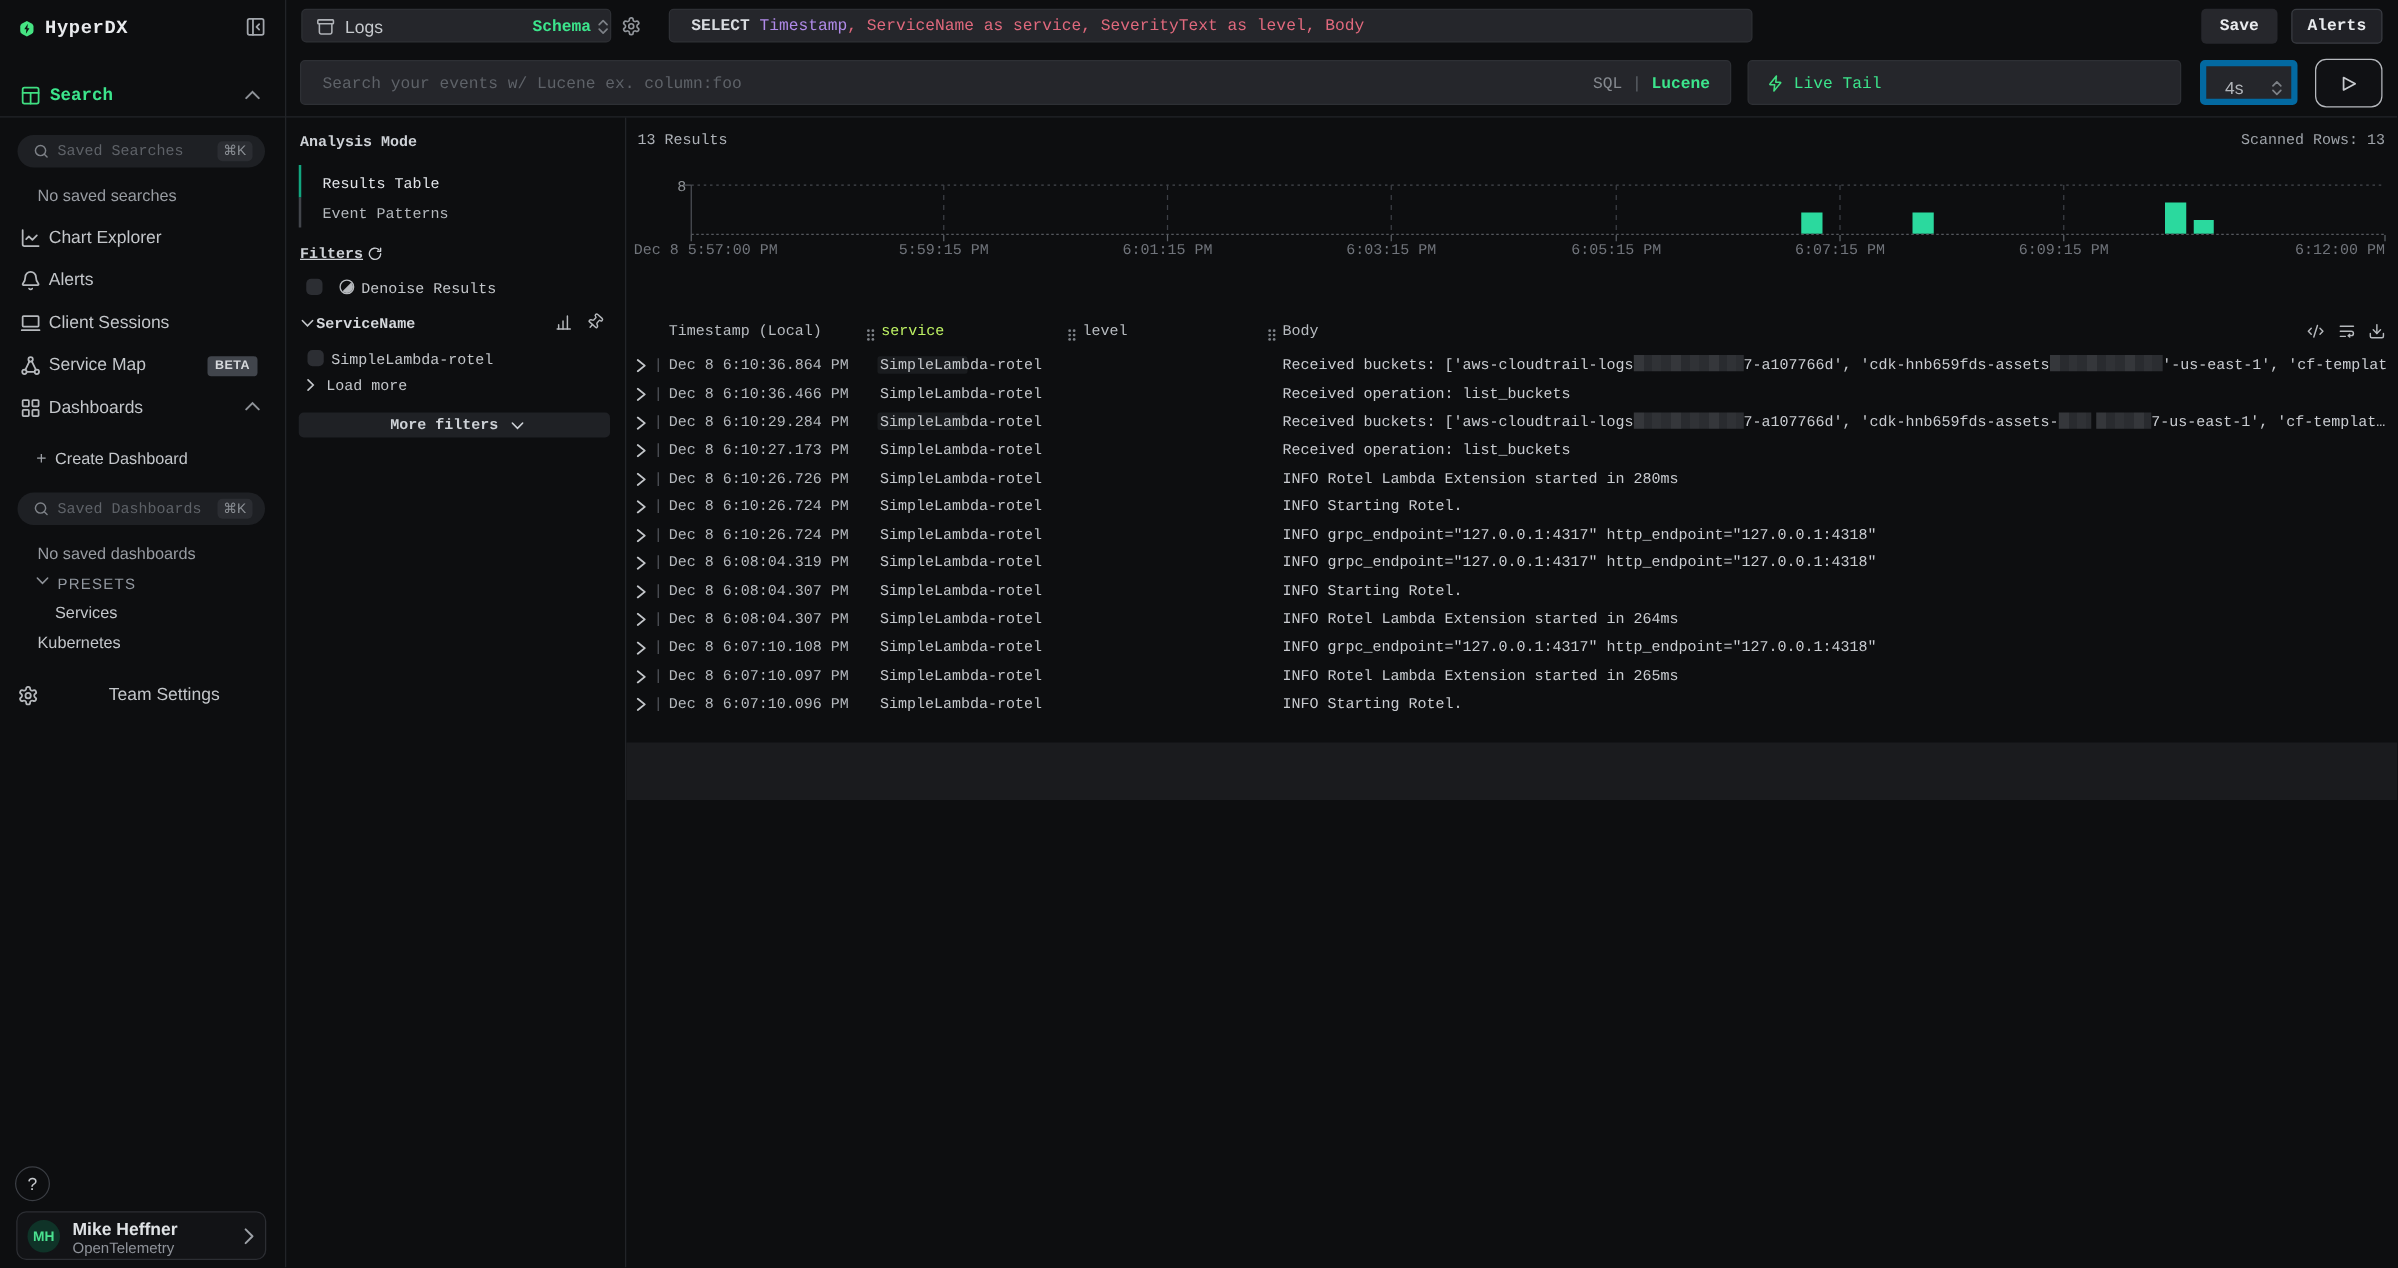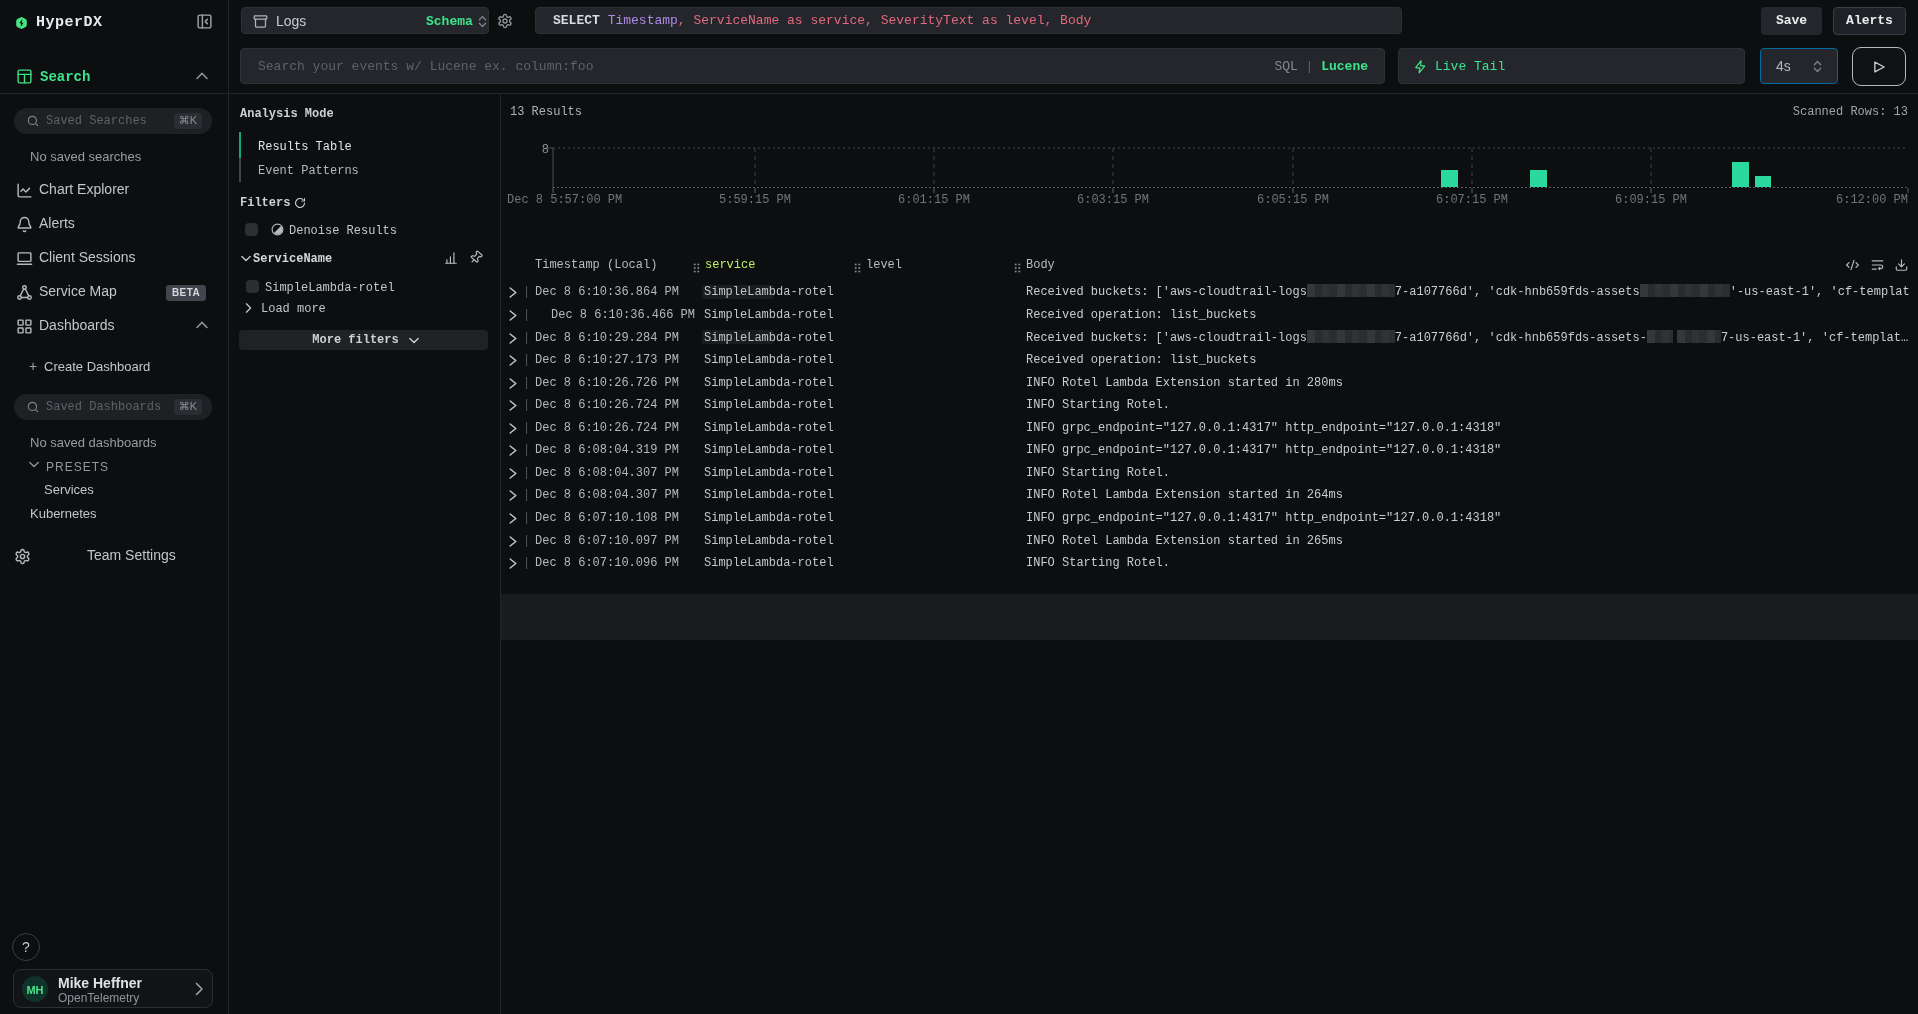--- a/index.html
+++ b/index.html
@@ -188,40 +188,40 @@
 <div class="abs box" style="left:1398px;top:48px;width:347px;height:36px;border:1px solid #2e3035;">
   <svg class="abs" style="left:14px;top:10px;" width="15" height="16" viewBox="0 0 24 24" fill="none" stroke="#40df82" stroke-width="2" stroke-linecap="round" stroke-linejoin="round">
         <path d="M13 2 4.7 12.3 a0.6 0.6 0 0 0 .5 1h5.6 l-1 8 L18.3 11 a0.6 0.6 0 0 0-.5-1 h-5.6 z"></path>
       </svg>
   <div class="abs mono grn" style="left:36px;top:10px;font-size:13px;">Live Tail</div>
 </div>
 <div class="abs box" style="left:240px;top:48px;width:1145px;height:36px;border:1px solid #2e3035;">
   <div class="abs mono" style="left:17px;top:10px;font-size:13px;color:#5e6268;">Search your events w/ Lucene ex. column:foo</div>
   <div class="abs mono" style="right:16px;top:10px;font-size:13px;"><span style="color:#85898f;">SQL</span><span style="color:#5e6268;"> | </span><span class="b grn">Lucene</span></div>
 </div>
-<div class="abs box" style="left:1760px;top:48px;width:78px;height:36px;border:1px solid #0369a1;">
+<div class="abs box" style="left:1760px;top:48px;width:78px;height:36px;border:5px solid #0369a1;">
   <div class="abs" style="left:15px;top:9px;font-size:14px;color:#b3b6bb;">4s</div>
   <svg class="abs" style="left:52px;top:11px;" width="9" height="13" viewBox="0 0 10 14" fill="none" stroke="#7d8187" stroke-width="1.5" stroke-linecap="round" stroke-linejoin="round">
         <path d="M1.5 5 L5 1.5 L8.5 5"></path>
         <path d="M1.5 9 L5 12.5 L8.5 9"></path>
       </svg>
 </div>
 <div class="abs" style="left:1852px;top:47px;width:54px;height:39px;background:#101114;border:1px solid #b6b9be;border-radius:9px;">
   <svg class="abs" style="left:20px;top:12px;" width="13" height="14" viewBox="0 0 14 14" fill="none" stroke="#c6c9cd" stroke-width="1.5" stroke-linejoin="round">
         <path d="M2 1.7 L12 7 L2 12.3 Z"></path>
       </svg>
 </div>
 
 <div class="abs mono b" style="left:240px;top:107px;font-size:12px;color:#cdd1d6;">Analysis Mode</div>
 <div class="abs" style="left:239px;top:132px;width:2px;height:26px;background:#12a67f;"></div>
 <div class="abs" style="left:239px;top:158px;width:2px;height:24px;background:#42454b;"></div>
 <div class="abs mono" style="left:258px;top:140px;font-size:12px;color:#e2e5e9;">Results Table</div>
 <div class="abs mono" style="left:258px;top:164px;font-size:12px;color:#b4b8bd;">Event Patterns</div>
 
-<div class="abs mono b" style="left:240px;top:196px;font-size:12px;color:#cdd1d6;">Filters</div>
+<div class="abs mono b" style="left:240px;top:196px;font-size:12px;color:#cdd1d6;text-decoration:underline;">Filters</div>
 <svg class="abs" style="left:294px;top:197px;" width="12" height="12" viewBox="0 0 24 24" fill="none" stroke="#cdd1d6" stroke-width="2.2" stroke-linecap="round" stroke-linejoin="round">
       <path d="M21 12a9 9 0 1 1-3-6.7"></path>
       <path d="M21 3v5h-5"></path>
     </svg>
 
 <div class="abs" style="left:245px;top:223px;width:13px;height:13px;background:#2c2e33;border-radius:4px;"></div>
 <svg class="abs" style="left:271px;top:223px;" width="13" height="13" viewBox="0 0 24 24">
       <circle cx="12" cy="12" r="10" fill="none" stroke="#b6b9bd" stroke-width="2"></circle>
       <path d="M18.4 5.6 A9 9 0 0 1 5.6 18.4 Z" fill="#b6b9bd"></path>
     </svg>
@@ -357,21 +357,21 @@
       <span class="abs" style="left:523px;color:#53565c;">|</span>
       <span class="abs" style="left:535px;color:#b4b8bd;">Dec 8 6:10:36.864 PM</span>
       <span class="abs" style="left:704px;color:#c3c6ca;">SimpleLambda-rotel</span>
       <span class="abs body" style="left:1026px;color:#c9ccd1;">Received buckets: ['aws-cloudtrail-logs<span class="red1" style="width:88px;"></span>7-a107766d', 'cdk-hnb659fds-assets<span class="red1" style="width:90px;"></span>'-us-east-1', 'cf-templat…</span>
     </div>
 <div class="abs mono row" style="top:304px;">
 <svg class="abs" style="left:509px;top:6px;" width="8" height="11" viewBox="0 0 8 11" fill="none" stroke="#c2c5c9" stroke-width="1.5" stroke-linecap="round" stroke-linejoin="round">
         <path d="M1.2 1 L6.8 5.5 L1.2 10"></path>
       </svg>
       <span class="abs" style="left:523px;color:#53565c;">|</span>
-      <span class="abs" style="left:535px;color:#b4b8bd;margin-left:16px;">Dec 8 6:10:36.466 PM</span>
+      <span class="abs" style="left:535px;color:#b4b8bd;">Dec 8 6:10:36.466 PM</span>
       <span class="abs" style="left:704px;color:#c3c6ca;">SimpleLambda-rotel</span>
       <span class="abs body" style="left:1026px;color:#c9ccd1;">Received operation: list_buckets</span>
     </div>
 <div class="abs mono row" style="top:327px;">
 <svg class="abs" style="left:509px;top:6px;" width="8" height="11" viewBox="0 0 8 11" fill="none" stroke="#c2c5c9" stroke-width="1.5" stroke-linecap="round" stroke-linejoin="round">
         <path d="M1.2 1 L6.8 5.5 L1.2 10"></path>
       </svg>
       <span class="abs" style="left:523px;color:#53565c;">|</span>
       <span class="abs" style="left:535px;color:#b4b8bd;">Dec 8 6:10:29.284 PM</span>
       <span class="abs" style="left:704px;color:#c3c6ca;">SimpleLambda-rotel</span>

